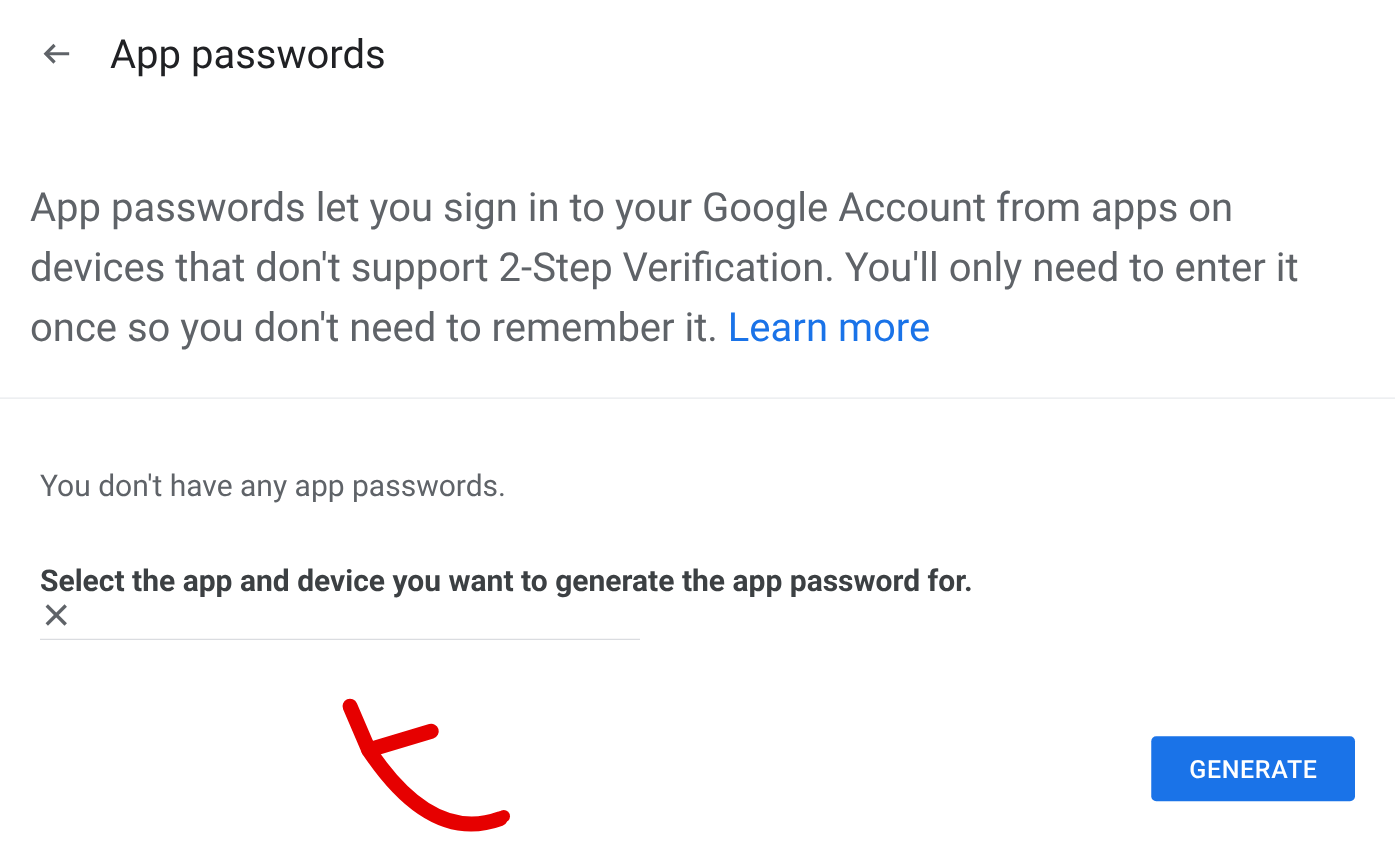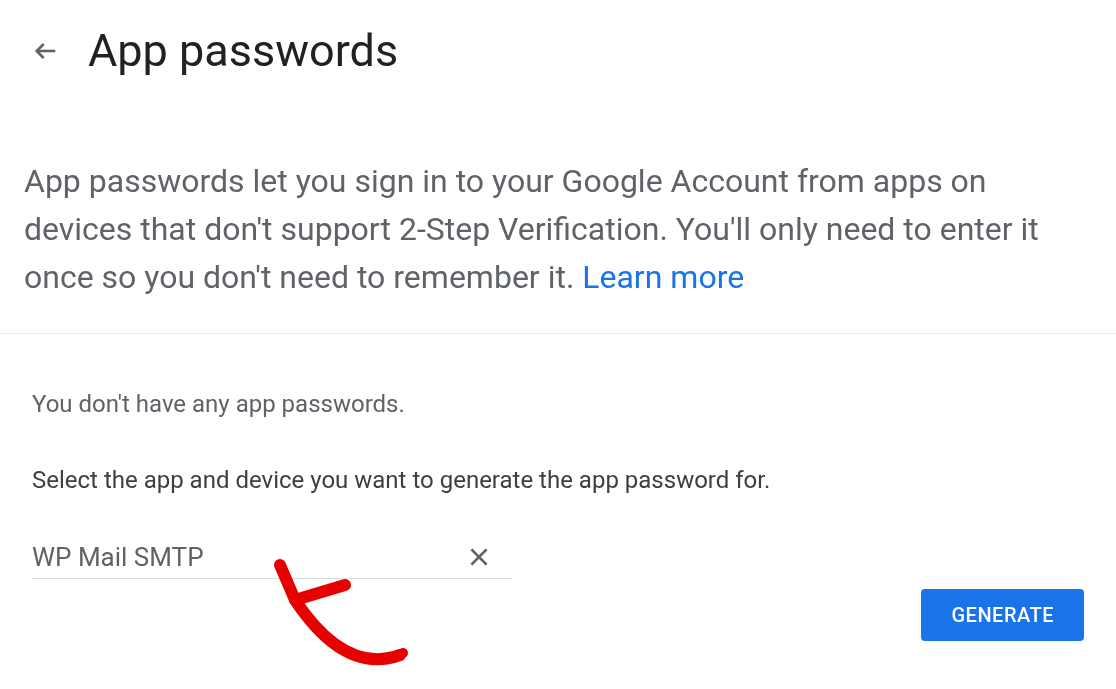--- a/index.html
+++ b/index.html
@@ -21,21 +21,21 @@
       padding: 24px 32px 20px 32px;
       gap: 28px;
     }
     .back-icon {
       width: 28px;
       height: 28px;
       cursor: pointer;
       color: #5f6368;
     }
     .page-title {
-      font-size: 45px;
+      font-size: 32px;
       font-weight: 400;
       color: #202124;
       letter-spacing: 0;
     }
     .description {
       padding: 60px 32px 32px 24px;
       font-size: 32px;
       line-height: 1.5;
       color: #5f6368;
       border-bottom: 1px solid #e8eaed;
@@ -49,23 +49,22 @@
       padding: 36px 32px;
     }
     .no-passwords {
       font-size: 24px;
       color: #5f6368;
       margin-bottom: 48px;
       margin-top: 20px;
     }
     .select-instruction {
       font-size: 24px;
-      font-weight: 400;
+      font-weight: 700;
       color: #3c4043;
-      margin-bottom: 48px;
     }
     .input-row {
       display: flex;
       align-items: center;
       width: 480px;
       border-bottom: 1px solid #dadce0;
       padding-bottom: 6px;
     }
     .app-input {
       border: none;
@@ -119,21 +118,20 @@
 </div>
 
 <div class="description">
   <span>App passwords let you sign in to your Google Account from apps on devices that don't support 2-Step Verification. You'll only need to enter it once so you don't need to remember it. </span><a class="learn-more">Learn more</a>
 </div>
 
 <div class="content">
   <p class="no-passwords">You don't have any app passwords.</p>
   <p class="select-instruction">Select the app and device you want to generate the app password for.</p>
   <div class="input-row">
-    <input type="text" class="app-input" value="WP Mail SMTP" style="">
     <span class="clear-icon">
       <svg viewBox="0 0 24 24" width="26" height="26" fill="none" stroke="currentColor" stroke-width="2.5">
         <line x1="5" y1="5" x2="19" y2="19"></line>
         <line x1="19" y1="5" x2="5" y2="19"></line>
       </svg>
     </span>
   </div>
 </div>
 
 <svg class="annotation-arrow" width="200" height="140" viewBox="0 0 200 140">

